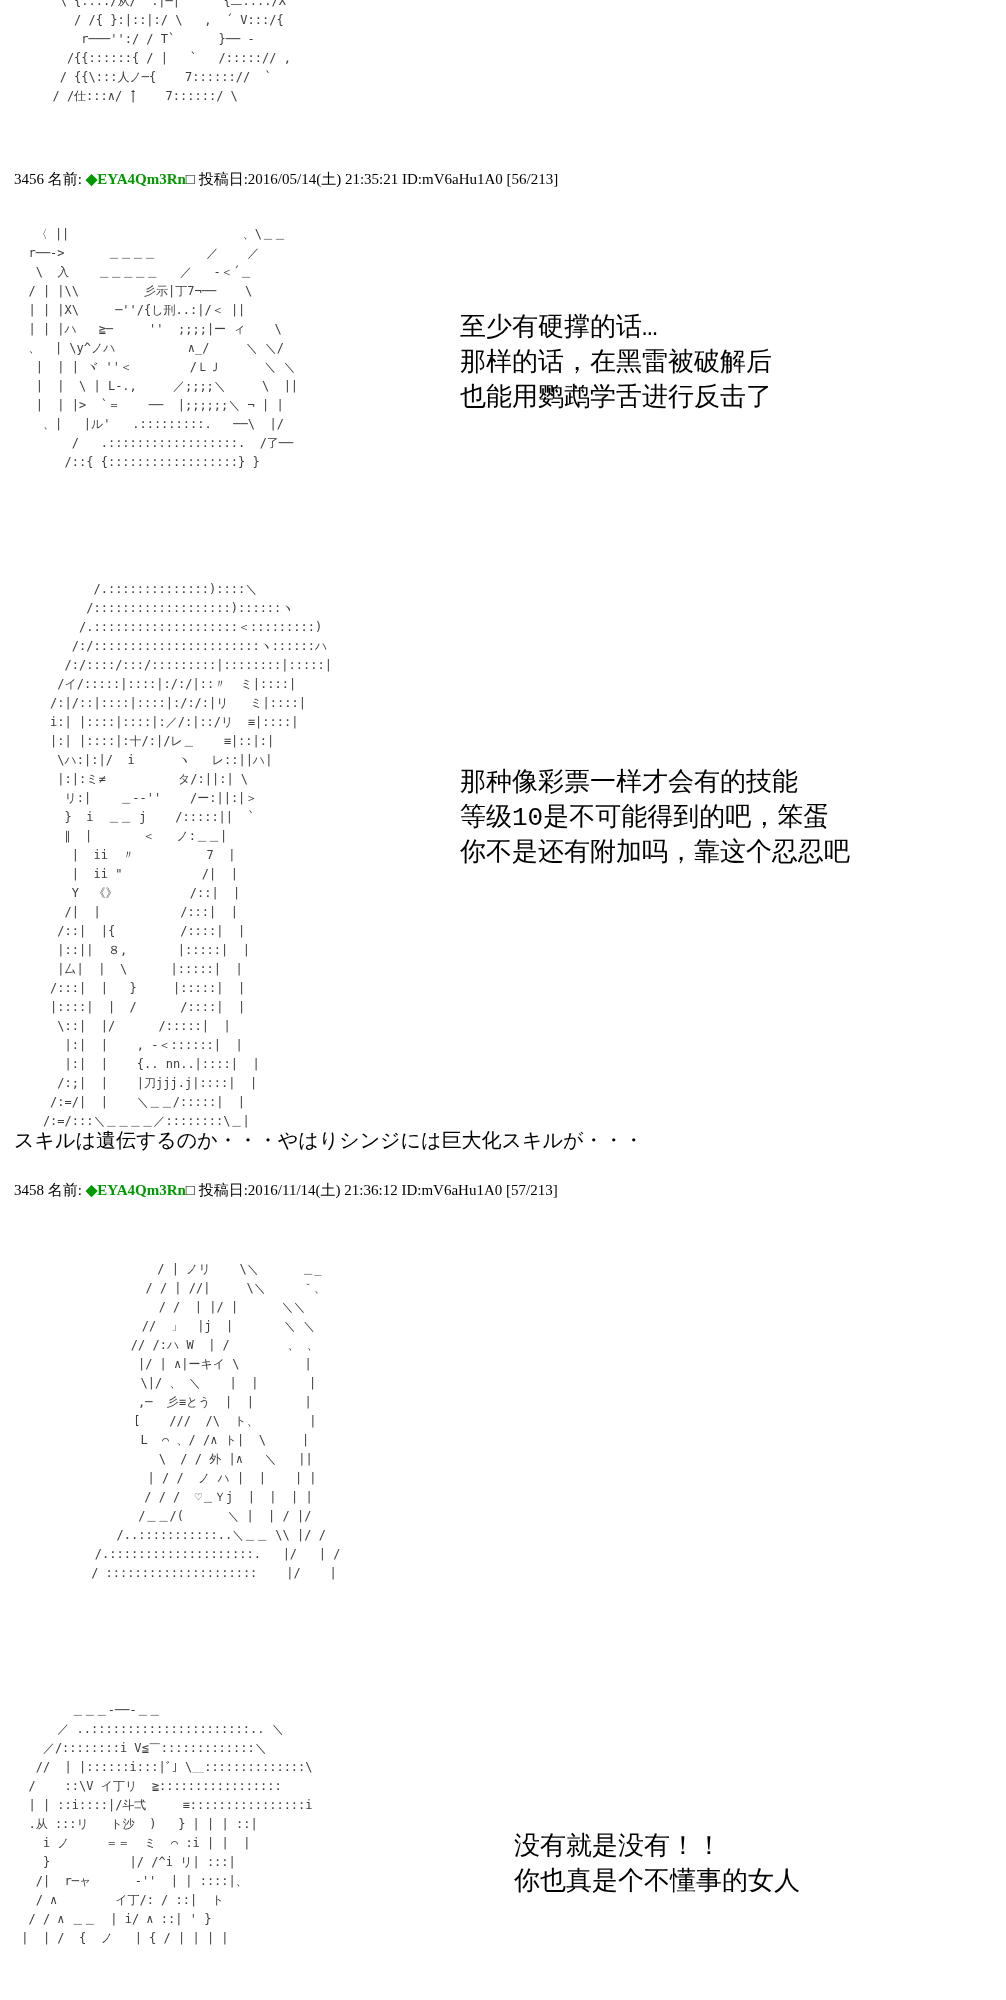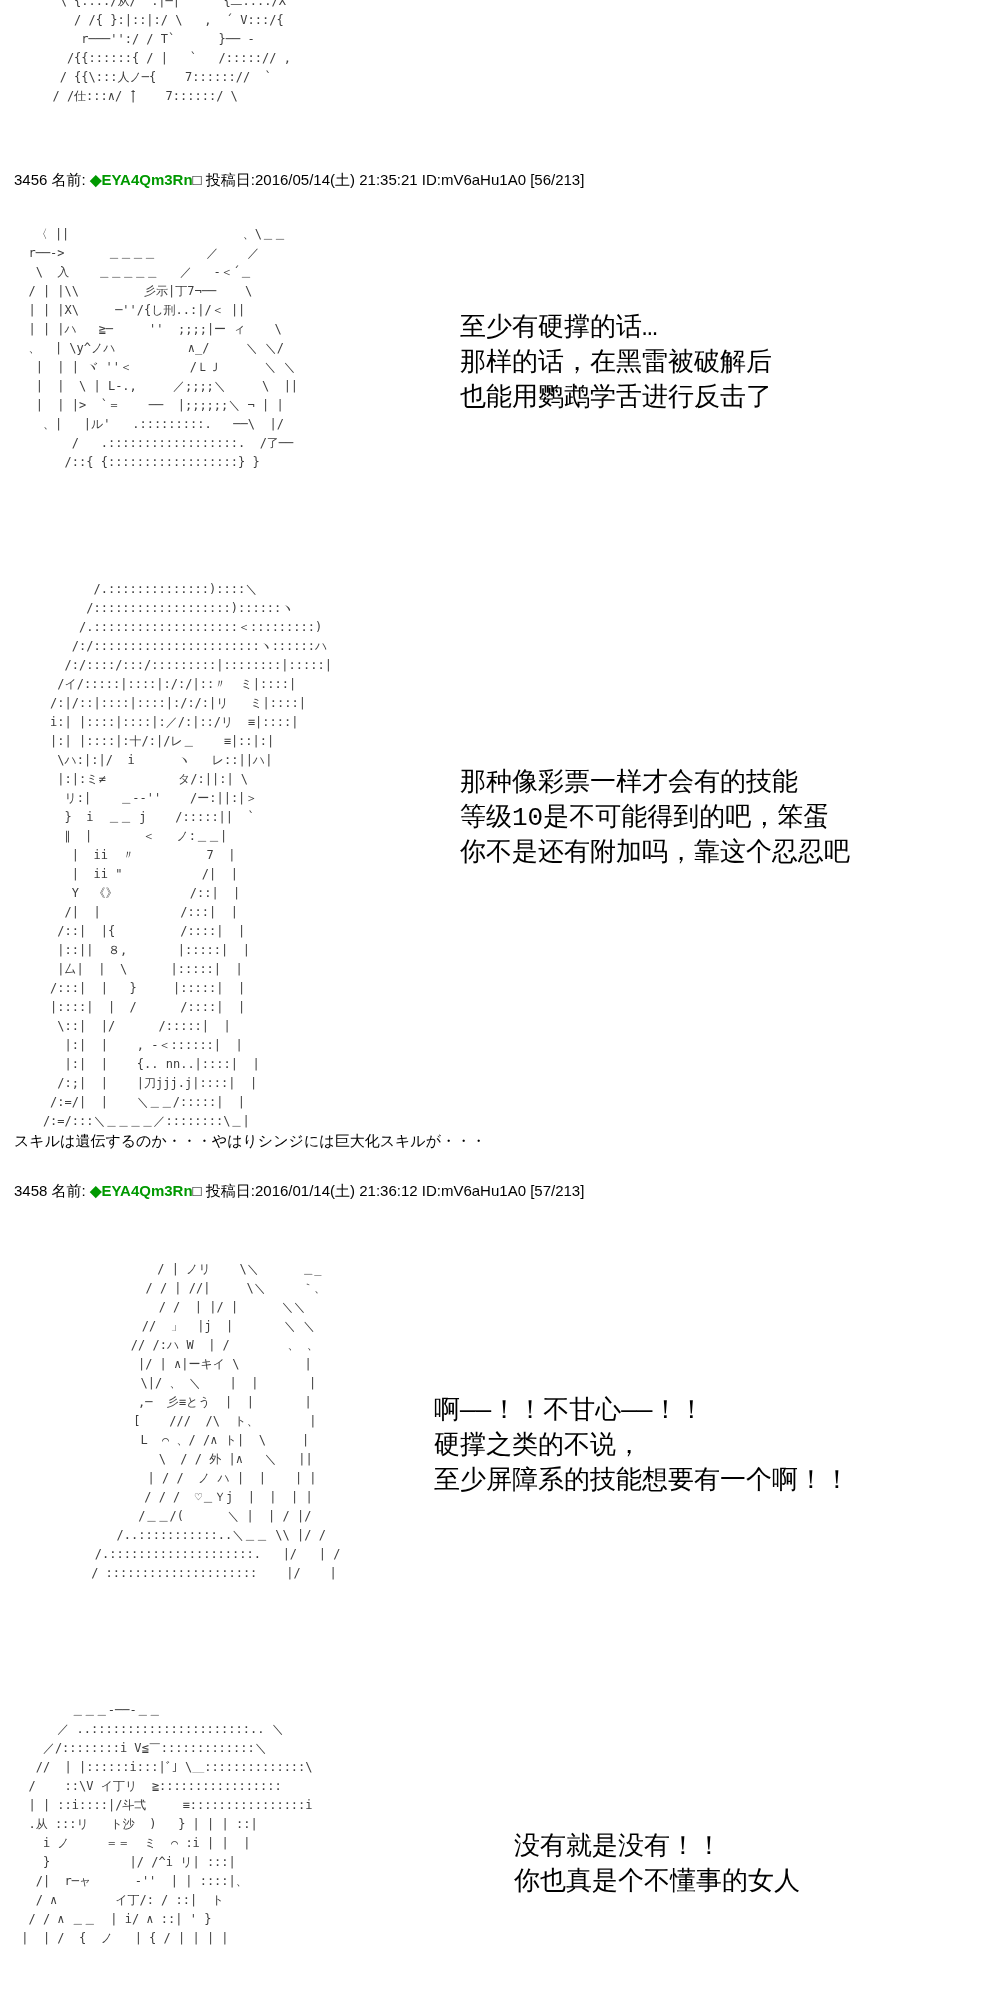--- a/index.html
+++ b/index.html
@@ -17,24 +17,25 @@
     line-height: 19px;
     white-space: pre;
     color: #3c3c3c;
   }
   .top-aa { margin: -8px 0 0 24px; }
   .post-header {
     font-size: 15px;
     line-height: 19px;
     color: #000000;
     white-space: nowrap;
+    font-family: Liberation Serif, serif;
   }
   .poster-name { color: #009900; }
   .tripcode { font-weight: bold; }
-  .post-body { font-size: 15px; line-height: 19px; }
+  .post-body { font-size: 20px; line-height: 19px; }
   .scene { display: flex; align-items: center; }
   .aa-col { flex-shrink: 0; overflow: hidden; }
   .dialogue {
     font-size: 26px;
     line-height: 35px;
     white-space: pre-line;
     color: #000000;
     font-family: Liberation Mono, monospace;
   }
 </style>
@@ -101,43 +102,40 @@
       /:;|  |    |刀jjj.j|::::|  |
      /:=/|  |    ＼＿＿/:::::|  |
     /:=/:::＼＿＿＿＿／::::::::\＿|</pre>
     <div class="dialogue" style="margin-left:16px; transform:translateY(-60px);margin-top:46px;">那种像彩票一样才会有的技能
 等级10是不可能得到的吧，笨蛋
 你不是还有附加吗，靠这个忍忍吧</div>
   </div>
 
   <div class="post-body">スキルは遺伝するのか・・・やはりシンジには巨大化スキルが・・・</div>
 
-  <div class="post-header" style="margin-top:31px;"><span class="post-number">3458</span><span> 名前: </span><span class="poster-name tripcode">◆EYA4Qm3Rn</span><span>□ 投稿日:2016/01/14(土) 21:36:12 ID:mV6aHu1A0 [57/213]</span></div>
+  <div class="post-header" style="margin-top:31px;"><span class="post-number">3458</span><span> 名前: </span><span class="poster-name tripcode">◆EYA4Qm3Rn</span><span>□ 投稿日:2016/11/14(土) 21:36:12 ID:mV6aHu1A0 [57/213]</span></div>
 
   <div class="scene" style="margin-top:60px;">
     <pre class="aa aa-col" style="width:400px;text-align:center;">       / | ノリ    \＼      ＿_
       / / | //|     \＼     ｀、
      / /  | |/ |      ＼＼
     //  」  |j  |       ＼ ＼
    // /:ハ W  | /        、 、
    |/ | ∧|ーキイ \         |
     \|/ 、 ＼    |  |       |
    ,─  彡≡とう  |  |       |
    [    ///  /\  ト、       |
    L  ⌒ 、/ /∧ ト|  \     |
       \  / / 外 |∧   ＼   ||
      | / /  ノ ハ |  |    | |
     / / /  ♡＿Ｙj  |  |  | |
    /＿＿/(      ＼ |  | / |/
   /..:::::::::::..＼＿＿ \\ |/ /
  /.::::::::::::::::::::.   |/   | /
 / :::::::::::::::::::::    |/    |</pre>
-    <div class="dialogue" style="margin-left:20px; transform:translateY(25px);">啊——！！不甘心——！！
-硬撑之类的不说，
-至少屏障系的技能想要有一个啊！！</div>
   </div>
 
   <div class="scene" style="margin-top:118px;">
     <pre class="aa aa-col" style="width:480px;">        ＿＿＿-──-＿＿
       ／ ..::::::::::::::::::::::.. ＼
     ／/::::::::i V≦￣:::::::::::::＼
    //  | |::::::i:::|ﾞ｣ \＿::::::::::::::\
   /    ::\V イ丁リ  ≧:::::::::::::::::
   | | ::i::::|/斗弌     ≡::::::::::::::::i
   .从 :::リ   ト沙  )   } | | | ::|

